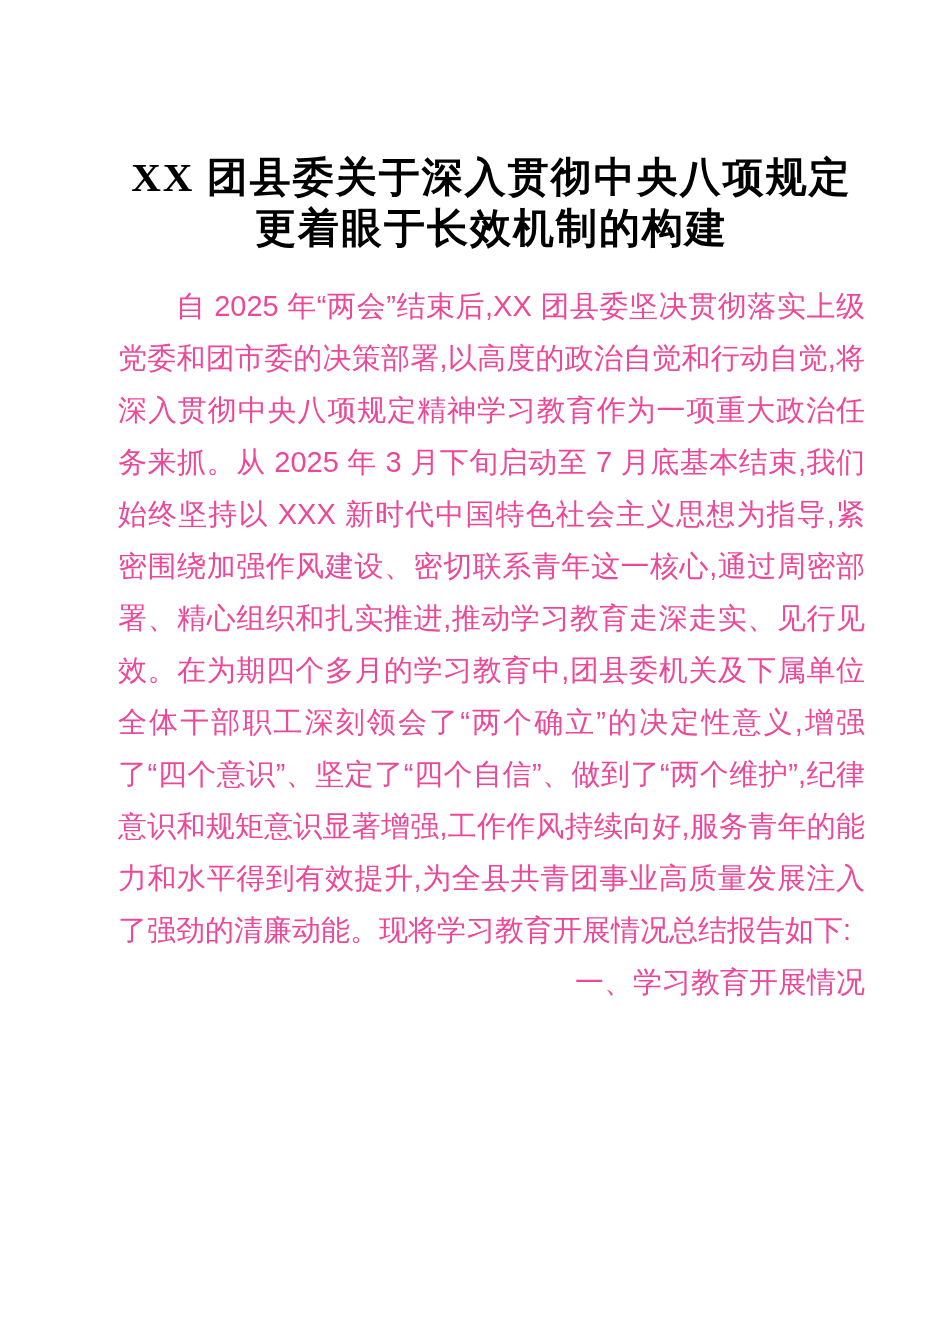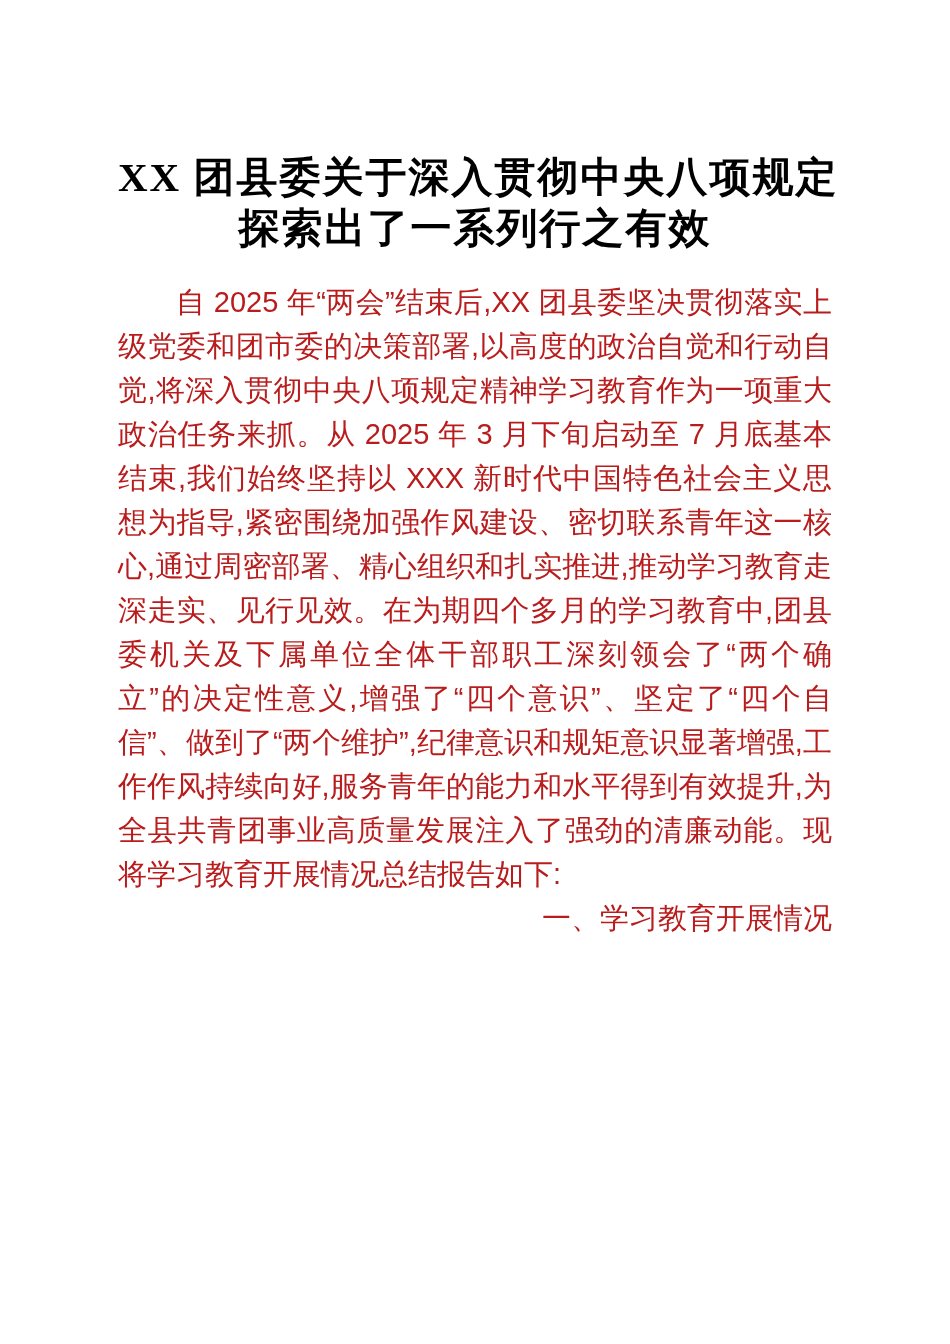--- a/index.html
+++ b/index.html
@@ -7,63 +7,63 @@
     padding: 0;
     background: #ffffff;
   }
   .page {
     position: relative;
     width: 950px;
     height: 1344px;
     box-sizing: border-box;
     background: #ffffff;
     color: #000000;
-    padding: 152px 118px 0 118px;
+    padding: 152px 85px 0 118px;
     overflow: hidden;
   }
   .doc-title {
     margin: 0 0 26px 0;
     font-family: "Liberation Serif", "DejaVu Serif", serif;
     font-weight: 700;
     font-size: 41px;
     line-height: 51px;
     letter-spacing: 2px;
     text-align: center;
     color: #000000;
   }
   .title-line {
     display: block;
     white-space: nowrap;
   }
   .doc-body {
     font-family: "Liberation Sans", "DejaVu Sans", sans-serif;
     font-size: 29px;
-    line-height: 44px;
-    color: #b91c1c;
+    line-height: 52px;
+    color: #ec4899;
   }
   .para {
     margin: 0;
     text-align: justify;
     text-indent: 2em;
     word-break: break-all;
     overflow-wrap: break-word;
   }
   .para.section-heading {
     text-align: right;
     font-weight: 400;
   }
 </style>
 </head>
 <body>
 
 <div class="page">
 
   <h1 class="doc-title">
     <span class="title-line">XX 团县委关于深入贯彻中央八项规定</span>
-    <span class="title-line">探索出了一系列行之有效</span>
+    <span class="title-line">更着眼于长效机制的构建</span>
   </h1>
 
   <div class="doc-body">
     <p class="para">自 2025 年“两会”结束后,XX 团县委坚决贯彻落实上级党委和团市委的决策部署,以高度的政治自觉和行动自觉,将深入贯彻中央八项规定精神学习教育作为一项重大政治任务来抓。从 2025 年 3 月下旬启动至 7 月底基本结束,我们始终坚持以 XXX 新时代中国特色社会主义思想为指导,紧密围绕加强作风建设、密切联系青年这一核心,通过周密部署、精心组织和扎实推进,推动学习教育走深走实、见行见效。在为期四个多月的学习教育中,团县委机关及下属单位全体干部职工深刻领会了“两个确立”的决定性意义,增强了“四个意识”、坚定了“四个自信”、做到了“两个维护”,纪律意识和规矩意识显著增强,工作作风持续向好,服务青年的能力和水平得到有效提升,为全县共青团事业高质量发展注入了强劲的清廉动能。现将学习教育开展情况总结报告如下:</p>
     <p class="para section-heading">一、学习教育开展情况</p>
   </div>
 
 </div>
 
 </body></html>

